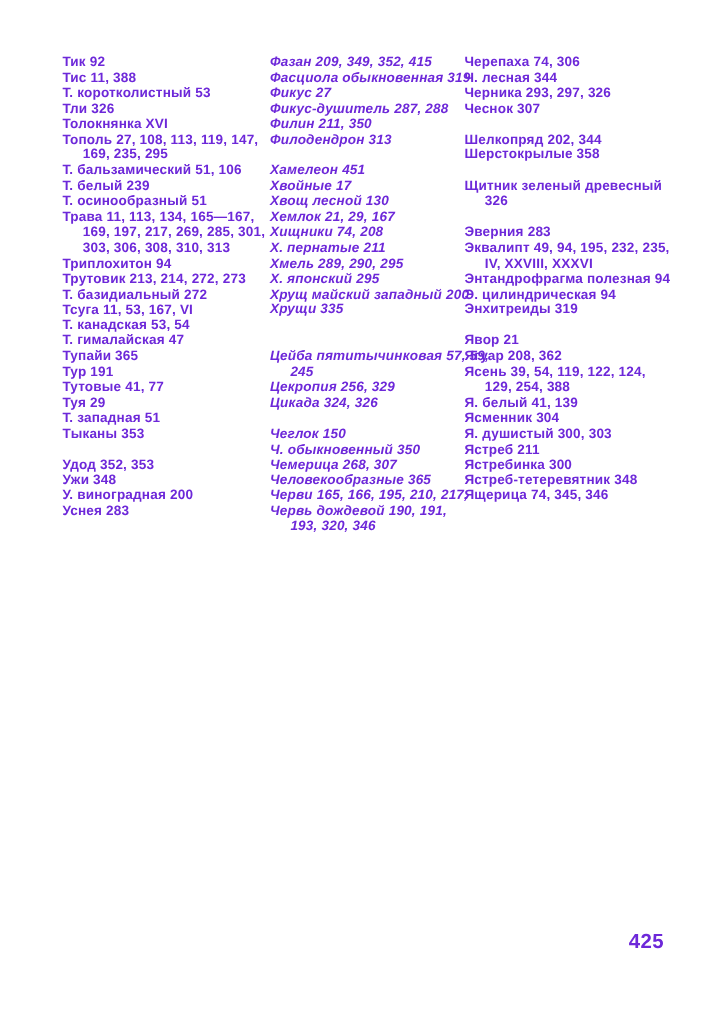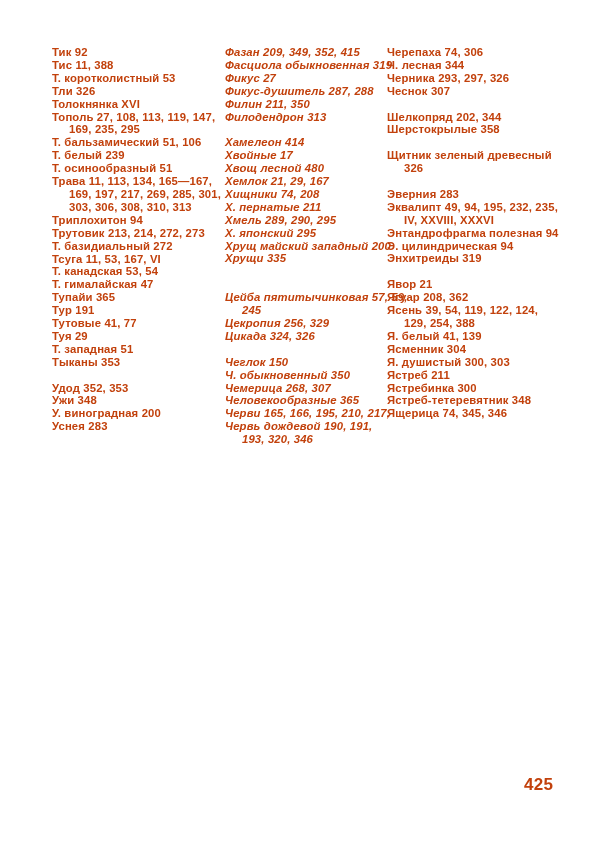--- a/index.html
+++ b/index.html
@@ -8,21 +8,21 @@
     background: #ffffff;
   }
   .page {
     position: relative;
     width: 600px;
     height: 846px;
     background: #ffffff;
     overflow: hidden;
     font-family: "Liberation Sans", "DejaVu Sans", sans-serif;
     font-weight: bold;
-    color: #c2410c;
+    color: #6d28d9;
   }
   .col {
     position: absolute;
     top: 46px;
     font-size: 11.3px;
     line-height: 12.9px;
     letter-spacing: 0.15px;
   }
   .col-1 { left: 52px;  width: 175px; }
   .col-2 { left: 225px; width: 165px; font-style: italic; }
@@ -145,27 +145,27 @@
         <div class="line">Фикус-душитель 287, 288</div>
       </div>
       <div class="entry">
         <div class="line">Филин 211, 350</div>
       </div>
       <div class="entry">
         <div class="line">Филодендрон 313</div>
       </div>
       <div class="group-gap" style="height: 12.9px;"></div>
       <div class="entry">
-        <div class="line">Хамелеон 414</div>
+        <div class="line">Хамелеон 451</div>
       </div>
       <div class="entry">
         <div class="line">Хвойные 17</div>
       </div>
       <div class="entry">
-        <div class="line">Хвощ лесной 480</div>
+        <div class="line">Хвощ лесной 130</div>
       </div>
       <div class="entry">
         <div class="line">Хемлок 21, 29, 167</div>
       </div>
       <div class="entry">
         <div class="line">Хищники 74, 208</div>
       </div>
       <div class="entry">
         <div class="line">Х. пернатые 211</div>
       </div>

